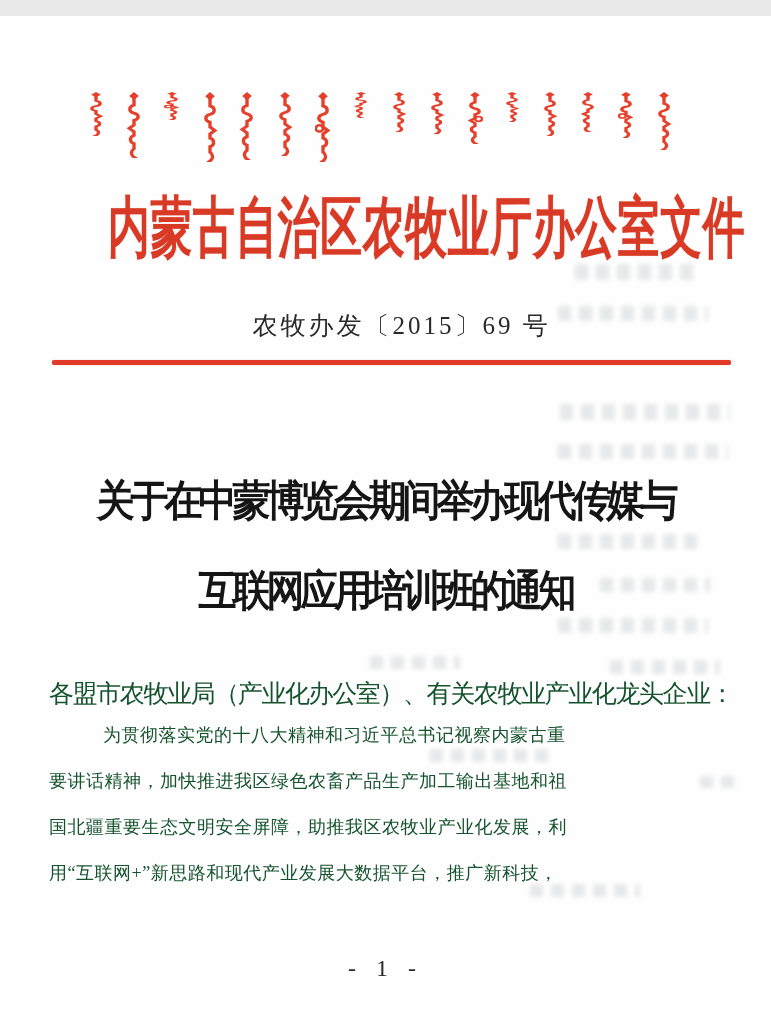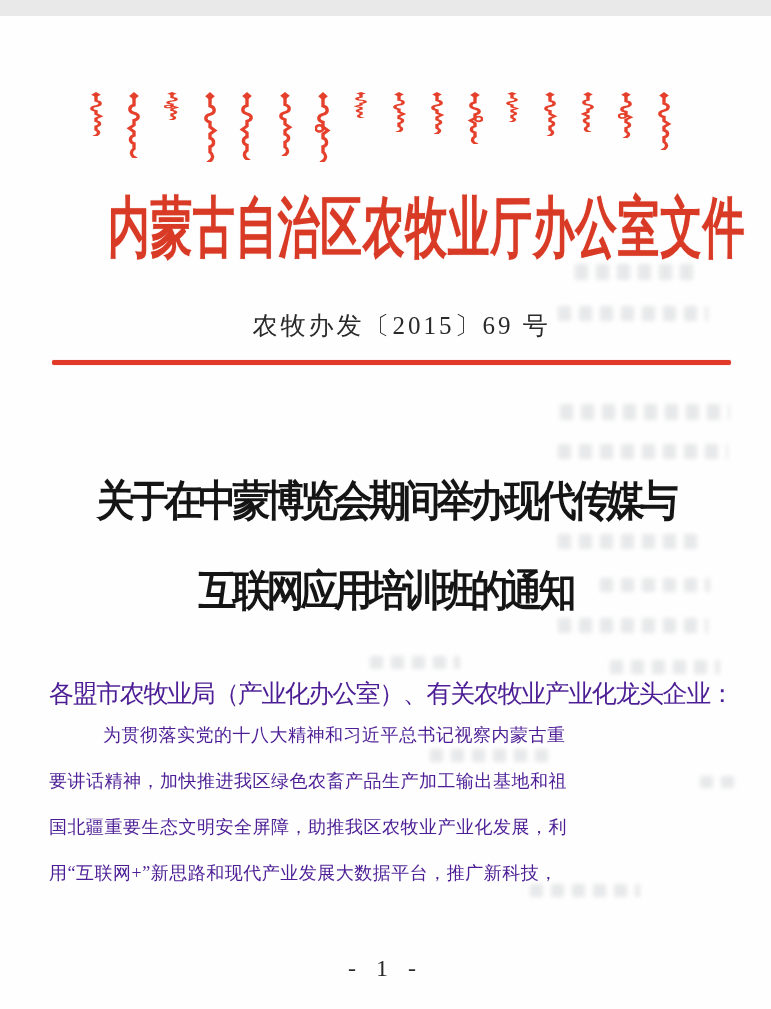--- a/index.html
+++ b/index.html
@@ -37,21 +37,21 @@
   
   .doc-title-line{
     position:absolute;left:0;width:771px;text-align:center;
     font-size:38px;font-weight:bold;color:#151515;white-space:nowrap;
     letter-spacing:-4px;transform:scaleY(1.12);transform-origin:50% 0;
   }
   .title-1{top:456px;}
   .title-2{top:546px;}
   
   .body-line{
-    position:absolute;left:49px;color:#4c1d95;white-space:nowrap;
+    position:absolute;left:49px;color:#14532d;white-space:nowrap;
   }
   .salutation{top:661px;font-size:25px;letter-spacing:-1.4px;}
   .p-line{font-size:18px;letter-spacing:0.5px;}
   .pl0{top:707px;left:103px;}
   .pl1{top:753px;}
   .pl2{top:799px;}
   .pl3{top:845px;}
   
   .pageno{
     position:absolute;top:939px;left:0;width:771px;text-align:center;

